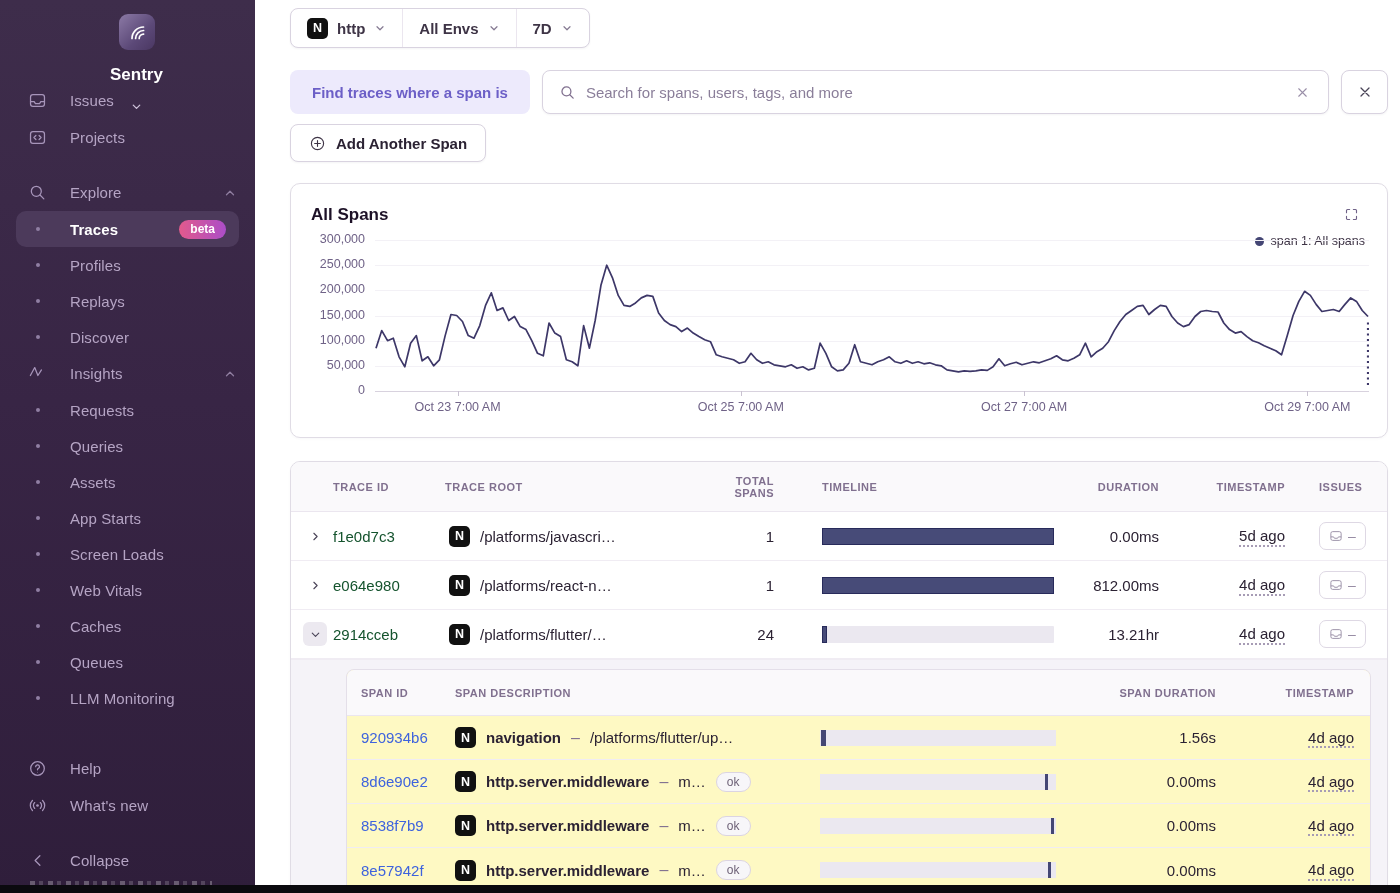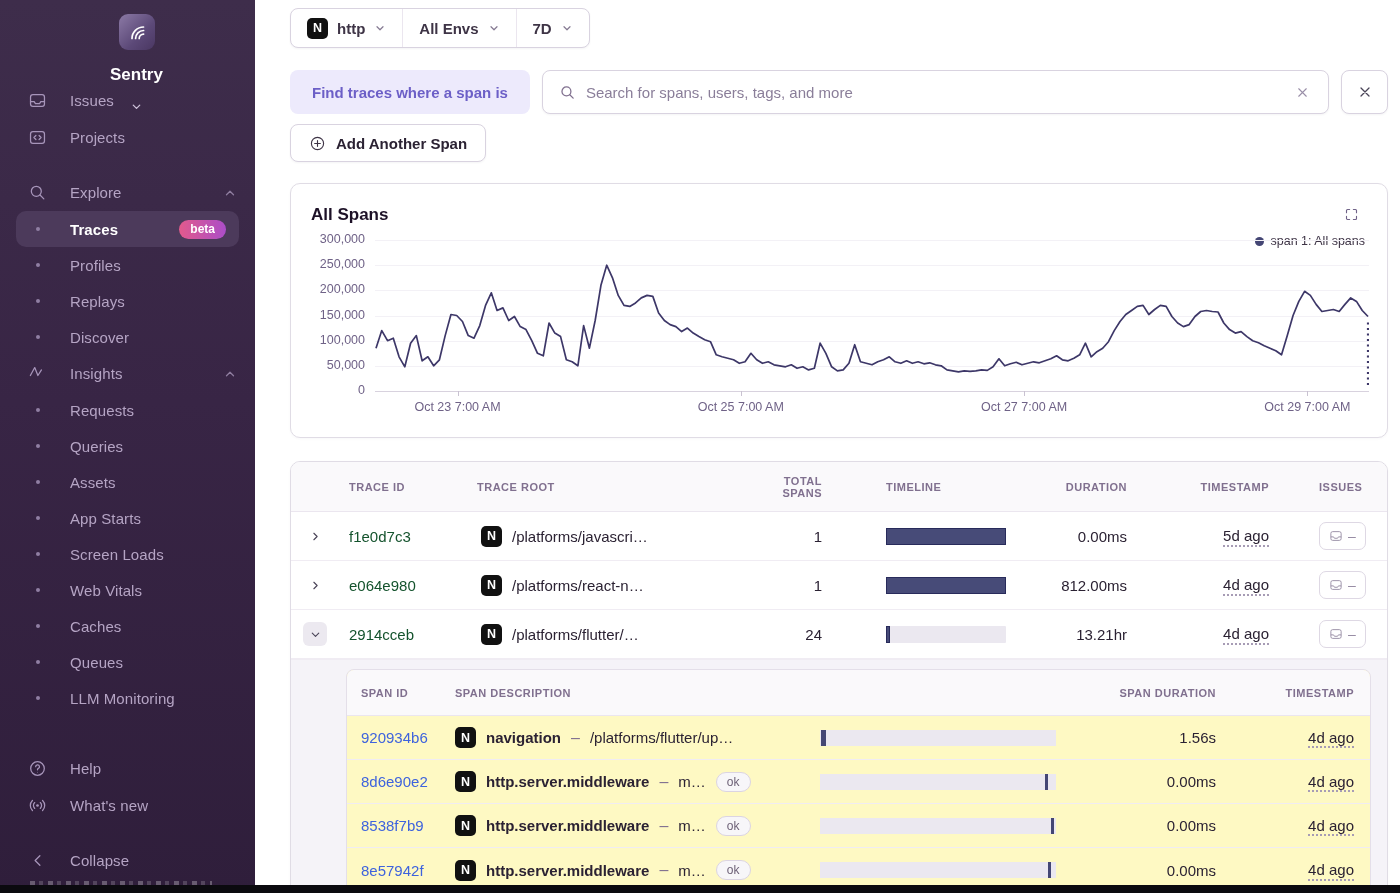--- a/index.html
+++ b/index.html
@@ -95,21 +95,21 @@
   .ylabels { position: absolute; left: 0; top: 56px; width: 74px; height: 152px; }
   .ylabels span { position: absolute; right: 0; font-size: 12.5px; color: #6F6287; }
   .plot { position: absolute; left: 84px; right: 18px; top: 56px; height: 152px; }
   .gridline { position: absolute; left: 0; right: 0; height: 1px; background: #F3F1F6; }
   .gridline.base { background: #D8D2DE; }
   .xtick { position: absolute; width: 1px; height: 5px; background: #C9C2D1; top: 151px; }
   .xlabels { position: absolute; left: 84px; right: 18px; top: 216px; height: 18px; }
   .xlabels span { position: absolute; transform: translateX(-50%); font-size: 12.5px; color: #6F6287; white-space: nowrap; }
   
   .table-card { margin-top: 23px; overflow: hidden; padding-bottom: 4px; }
-  .t-grid { display: grid; grid-template-columns: 42px 112px 258px 95px 1fr 105px 120px 84px; align-items: center; gap: 16px; }
+  .t-grid { display: grid; grid-template-columns: 42px 112px 258px 95px 1fr 105px 120px 84px; align-items: center; }
   .t-head { height: 50px; background: #FAF9FB; border-bottom: 1px solid #EBE6EF; }
   .th { font-size: 11px; font-weight: 700; letter-spacing: .5px; color: #80708F; }
   .t-row { height: 49px; border-bottom: 1px solid #F0ECF3; }
   .t-row:last-of-type { border-bottom: none; }
   .cell-r { text-align: right; padding-right: 24px; }
   .cell-ts { text-align: right; padding-right: 18px; }
   .chev-btn { width: 24px; height: 24px; margin-left: 12px; border: none; background: none; display: flex; align-items: center; justify-content: center; color: #4A4458; cursor: pointer; border-radius: 6px; }
   .chev-btn.open { background: #ECE9F0; }
   .chev-btn svg { width: 13px; height: 13px; stroke: currentColor; fill: none; stroke-width: 2.1; stroke-linecap: round; stroke-linejoin: round; }
   .tid { color: #14532d; font-size: 15px; cursor: pointer; }

